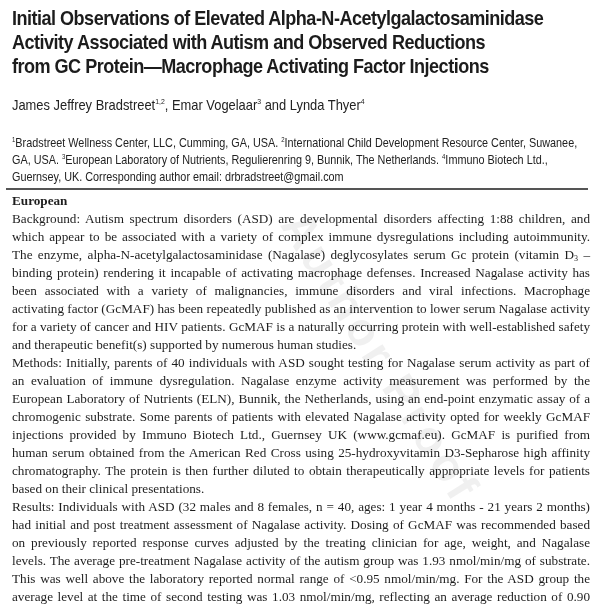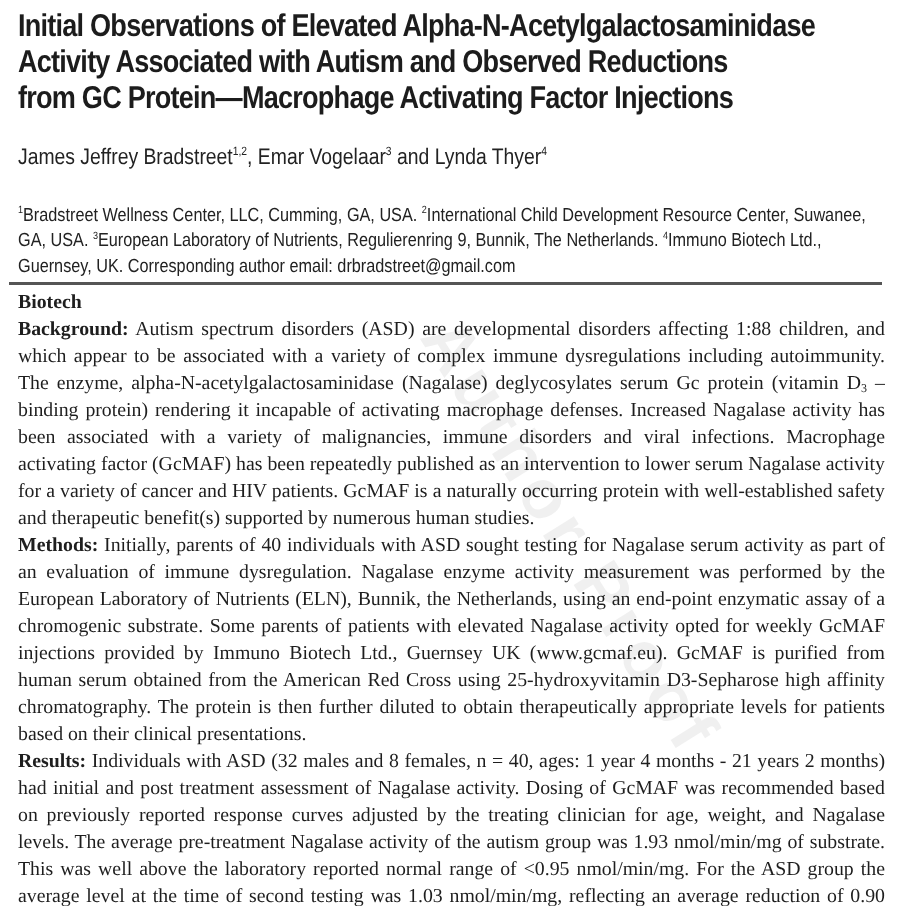--- a/index.html
+++ b/index.html
@@ -33,21 +33,21 @@
     position: absolute; left: 6px; top: 188px; width: 582px; height: 2px;
     background: #555;
   }
   .abstract {
     position: absolute; left: 12px; top: 192px; width: 578px;
     font-family: "Liberation Serif", serif; font-size: 13.2px; line-height: 18px;
     color: #1e1e1e; text-align: justify;
   }
   .abstract .heading { font-weight: bold; display: block; }
   .abstract p { margin: 0; }
-  .abstract b { font-weight: bold; }
+  .abstract b { font-weight: normal; }
   .abstract sub { font-size: 8px; vertical-align: -2px; line-height: 0; }
   .watermark {
     position: absolute; left: 215px; top: 330px;
     font-family: "Liberation Sans", sans-serif; font-size: 46px; font-weight: bold;
     color: rgba(160,160,160,0.16); transform: rotate(58deg); transform-origin: center;
     white-space: nowrap; pointer-events: none; letter-spacing: 4px;
   }
 </style>
 </head>
 <body>
@@ -66,20 +66,20 @@
     <span>James Jeffrey Bradstreet</span><sup>1,2</sup><span>, </span><span>Emar Vogelaar</span><sup>3</sup><span> and </span><span>Lynda Thyer</span><sup>4</sup>
   </div>
 
   <div class="affil">
     <sup>1</sup><span>Bradstreet Wellness Center, LLC, Cumming, GA, USA. </span><sup>2</sup><span>International Child Development Resource Center, Suwanee, GA, USA. </span><sup>3</sup><span>European Laboratory of Nutrients, Regulierenring 9, Bunnik, The Netherlands. </span><sup>4</sup><span>Immuno Biotech Ltd., Guernsey, UK. Corresponding author email: drbradstreet@gmail.com</span>
   </div>
 
   <div class="rule"></div>
 
   <div class="abstract">
-    <span class="heading">Biotech</span>
+    <span class="heading">European</span>
     <p><b>Background:</b><span> Autism spectrum disorders (ASD) are developmental disorders affecting 1:88 children, and which appear to be associated with a variety of complex immune dysregulations including autoimmunity. The enzyme, alpha-N-acetylgalactosaminidase (Nagalase) deglycosylates serum Gc protein (vitamin D</span><sub>3</sub><span> – binding protein) rendering it incapable of activating macrophage defenses. Increased Nagalase activity has been associated with a variety of malignancies, immune disorders and viral infections. Macrophage activating factor (GcMAF) has been repeatedly published as an intervention to lower serum Nagalase activity for a variety of cancer and HIV patients. GcMAF is a naturally occurring protein with well-established safety and therapeutic benefit(s) supported by numerous human studies.</span></p>
     <p><b>Methods:</b><span> Initially, parents of 40 individuals with ASD sought testing for Nagalase serum activity as part of an evaluation of immune dysregulation. Nagalase enzyme activity measurement was performed by the European Laboratory of Nutrients (ELN), Bunnik, the Netherlands, using an end-point enzymatic assay of a chromogenic substrate. Some parents of patients with elevated Nagalase activity opted for weekly GcMAF injections provided by Immuno Biotech Ltd., Guernsey UK (www.gcmaf.eu). GcMAF is purified from human serum obtained from the American Red Cross using 25-hydroxyvitamin D3-Sepharose high affinity chromatography. The protein is then further diluted to obtain therapeutically appropriate levels for patients based on their clinical presentations.</span></p>
     <p><b>Results:</b><span> Individuals with ASD (32 males and 8 females, n = 40, ages: 1 year 4 months - 21 years 2 months) had initial and post treatment assessment of Nagalase activity. Dosing of GcMAF was recommended based on previously reported response curves adjusted by the treating clinician for age, weight, and Nagalase levels. The average pre-treatment Nagalase activity of the autism group was 1.93 nmol/min/mg of substrate. This was well above the laboratory reported normal range of &lt;0.95 nmol/min/mg. For the ASD group the average level at the time of second testing was 1.03 nmol/min/mg, reflecting an average reduction of 0.90 nmol/min/mg (</span></p>
 
   </div>
 
 </div>
 
 </body></html>

